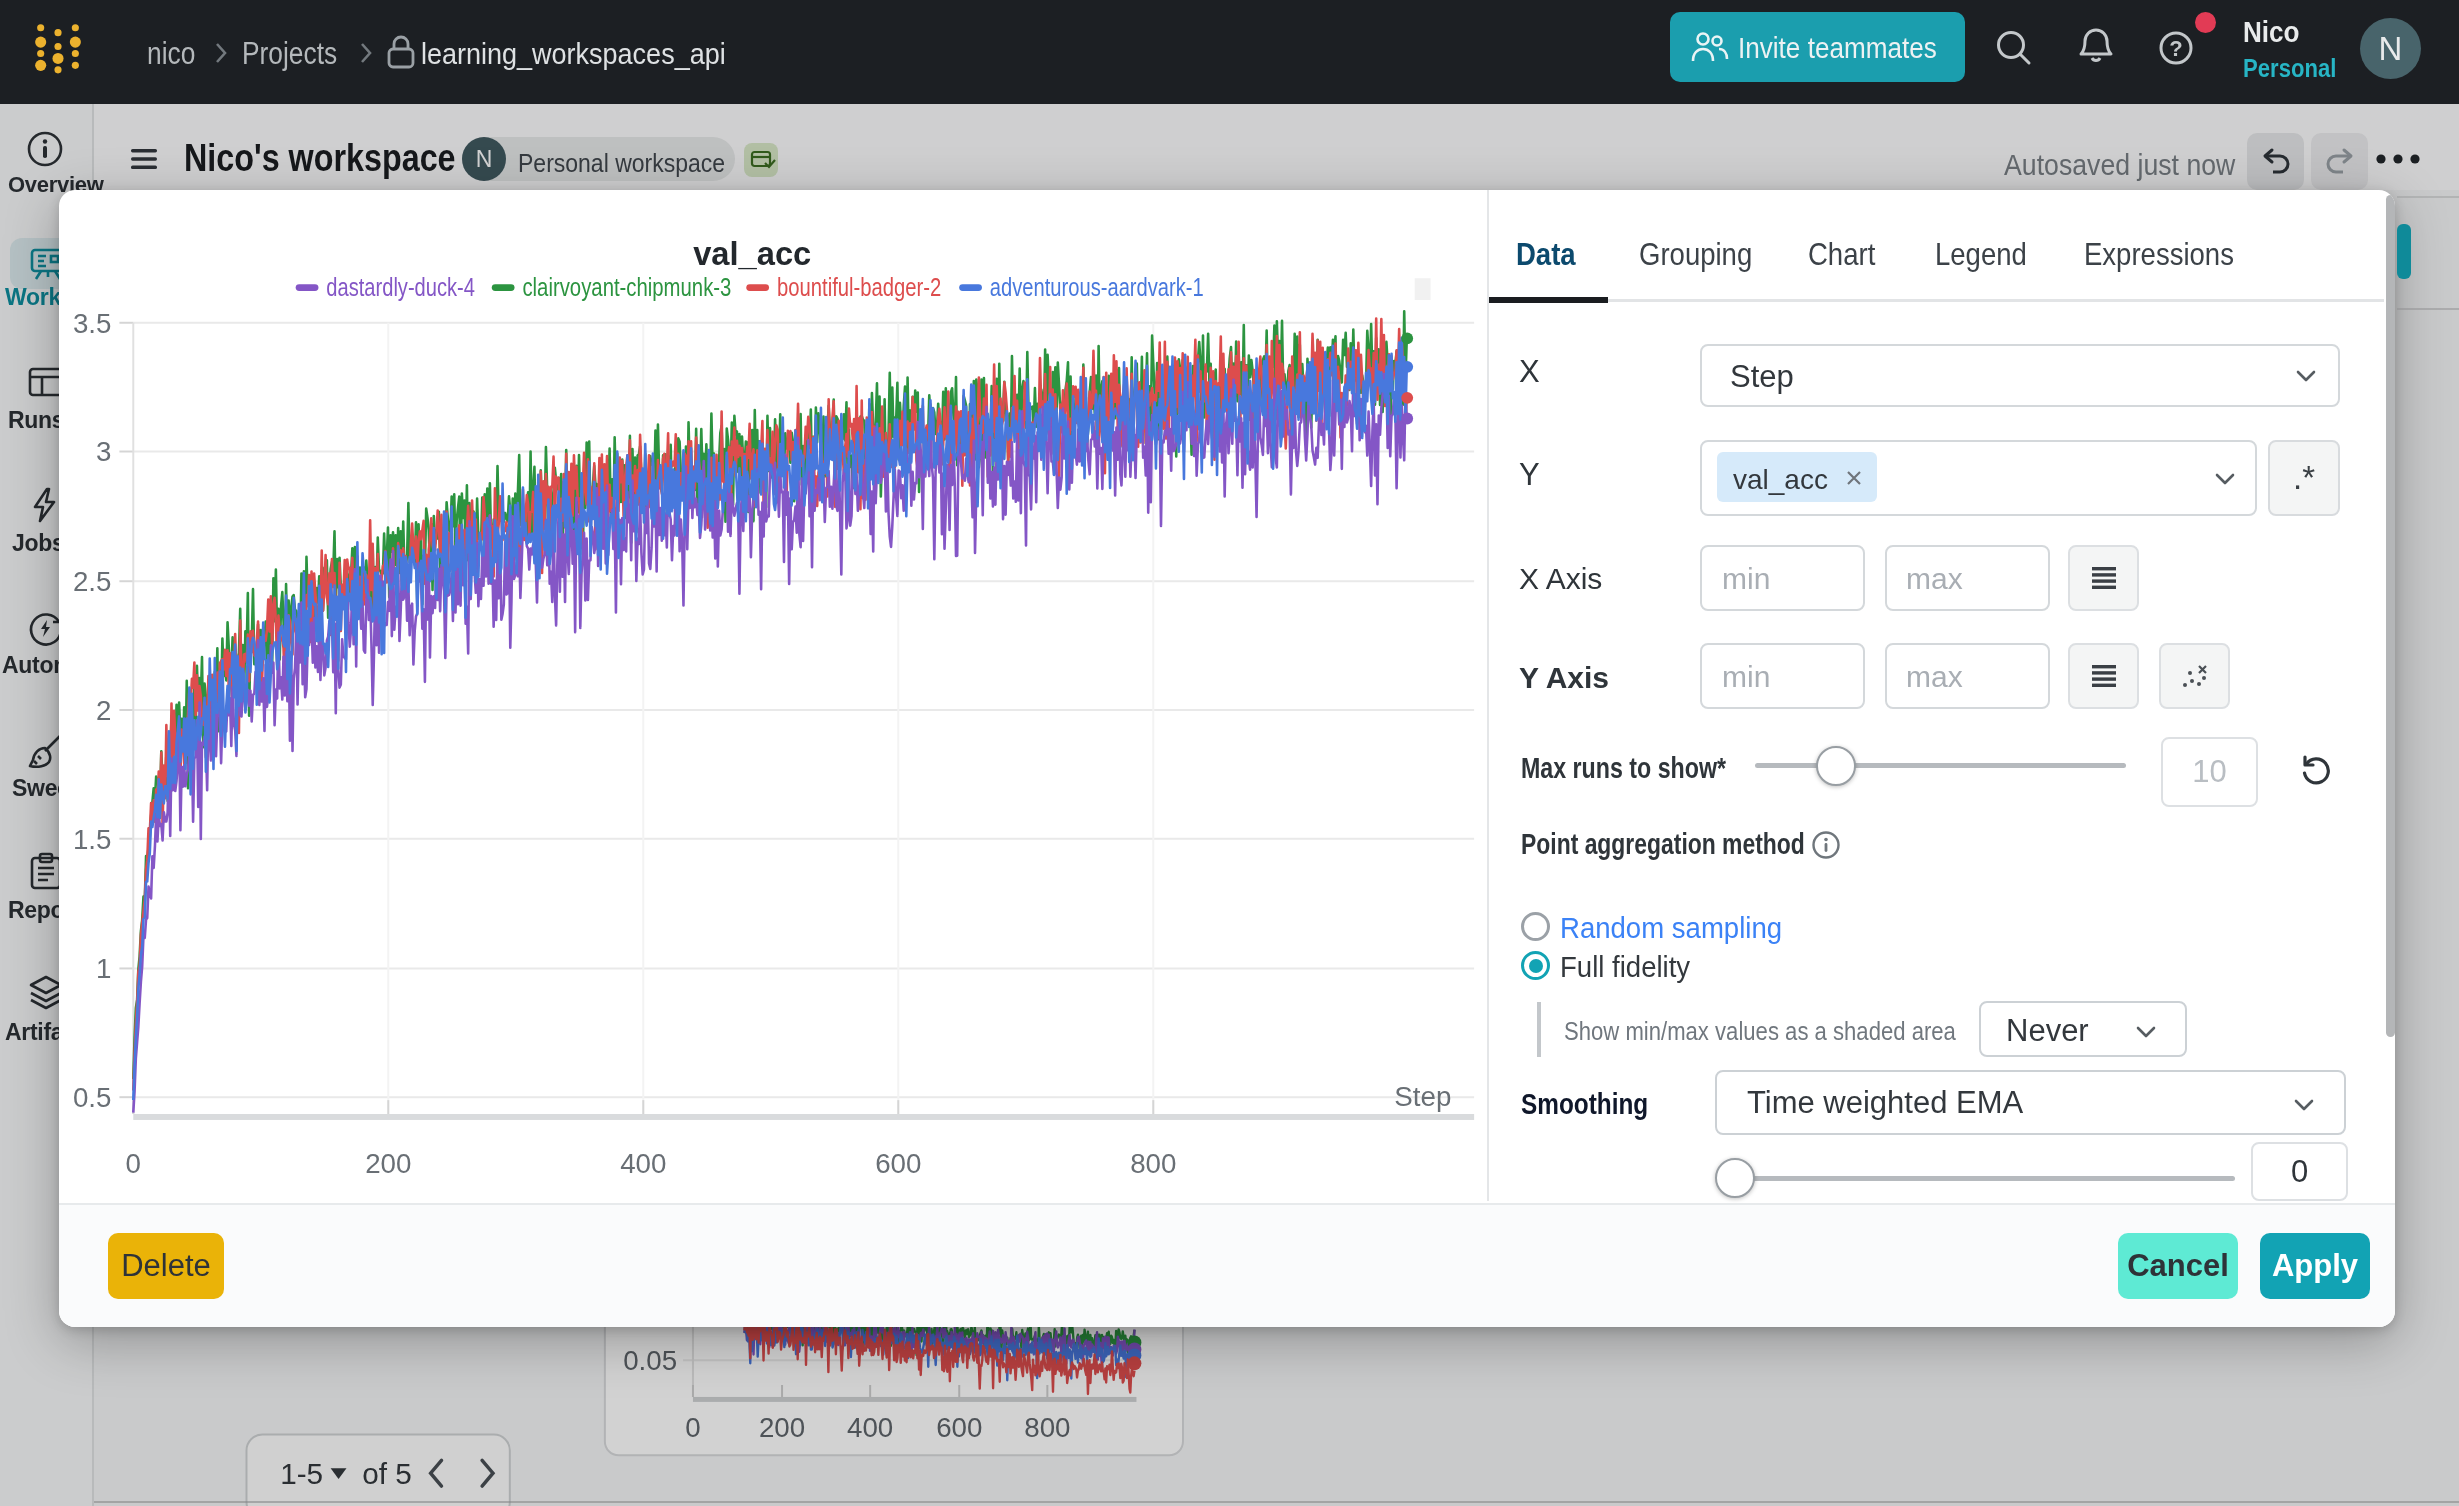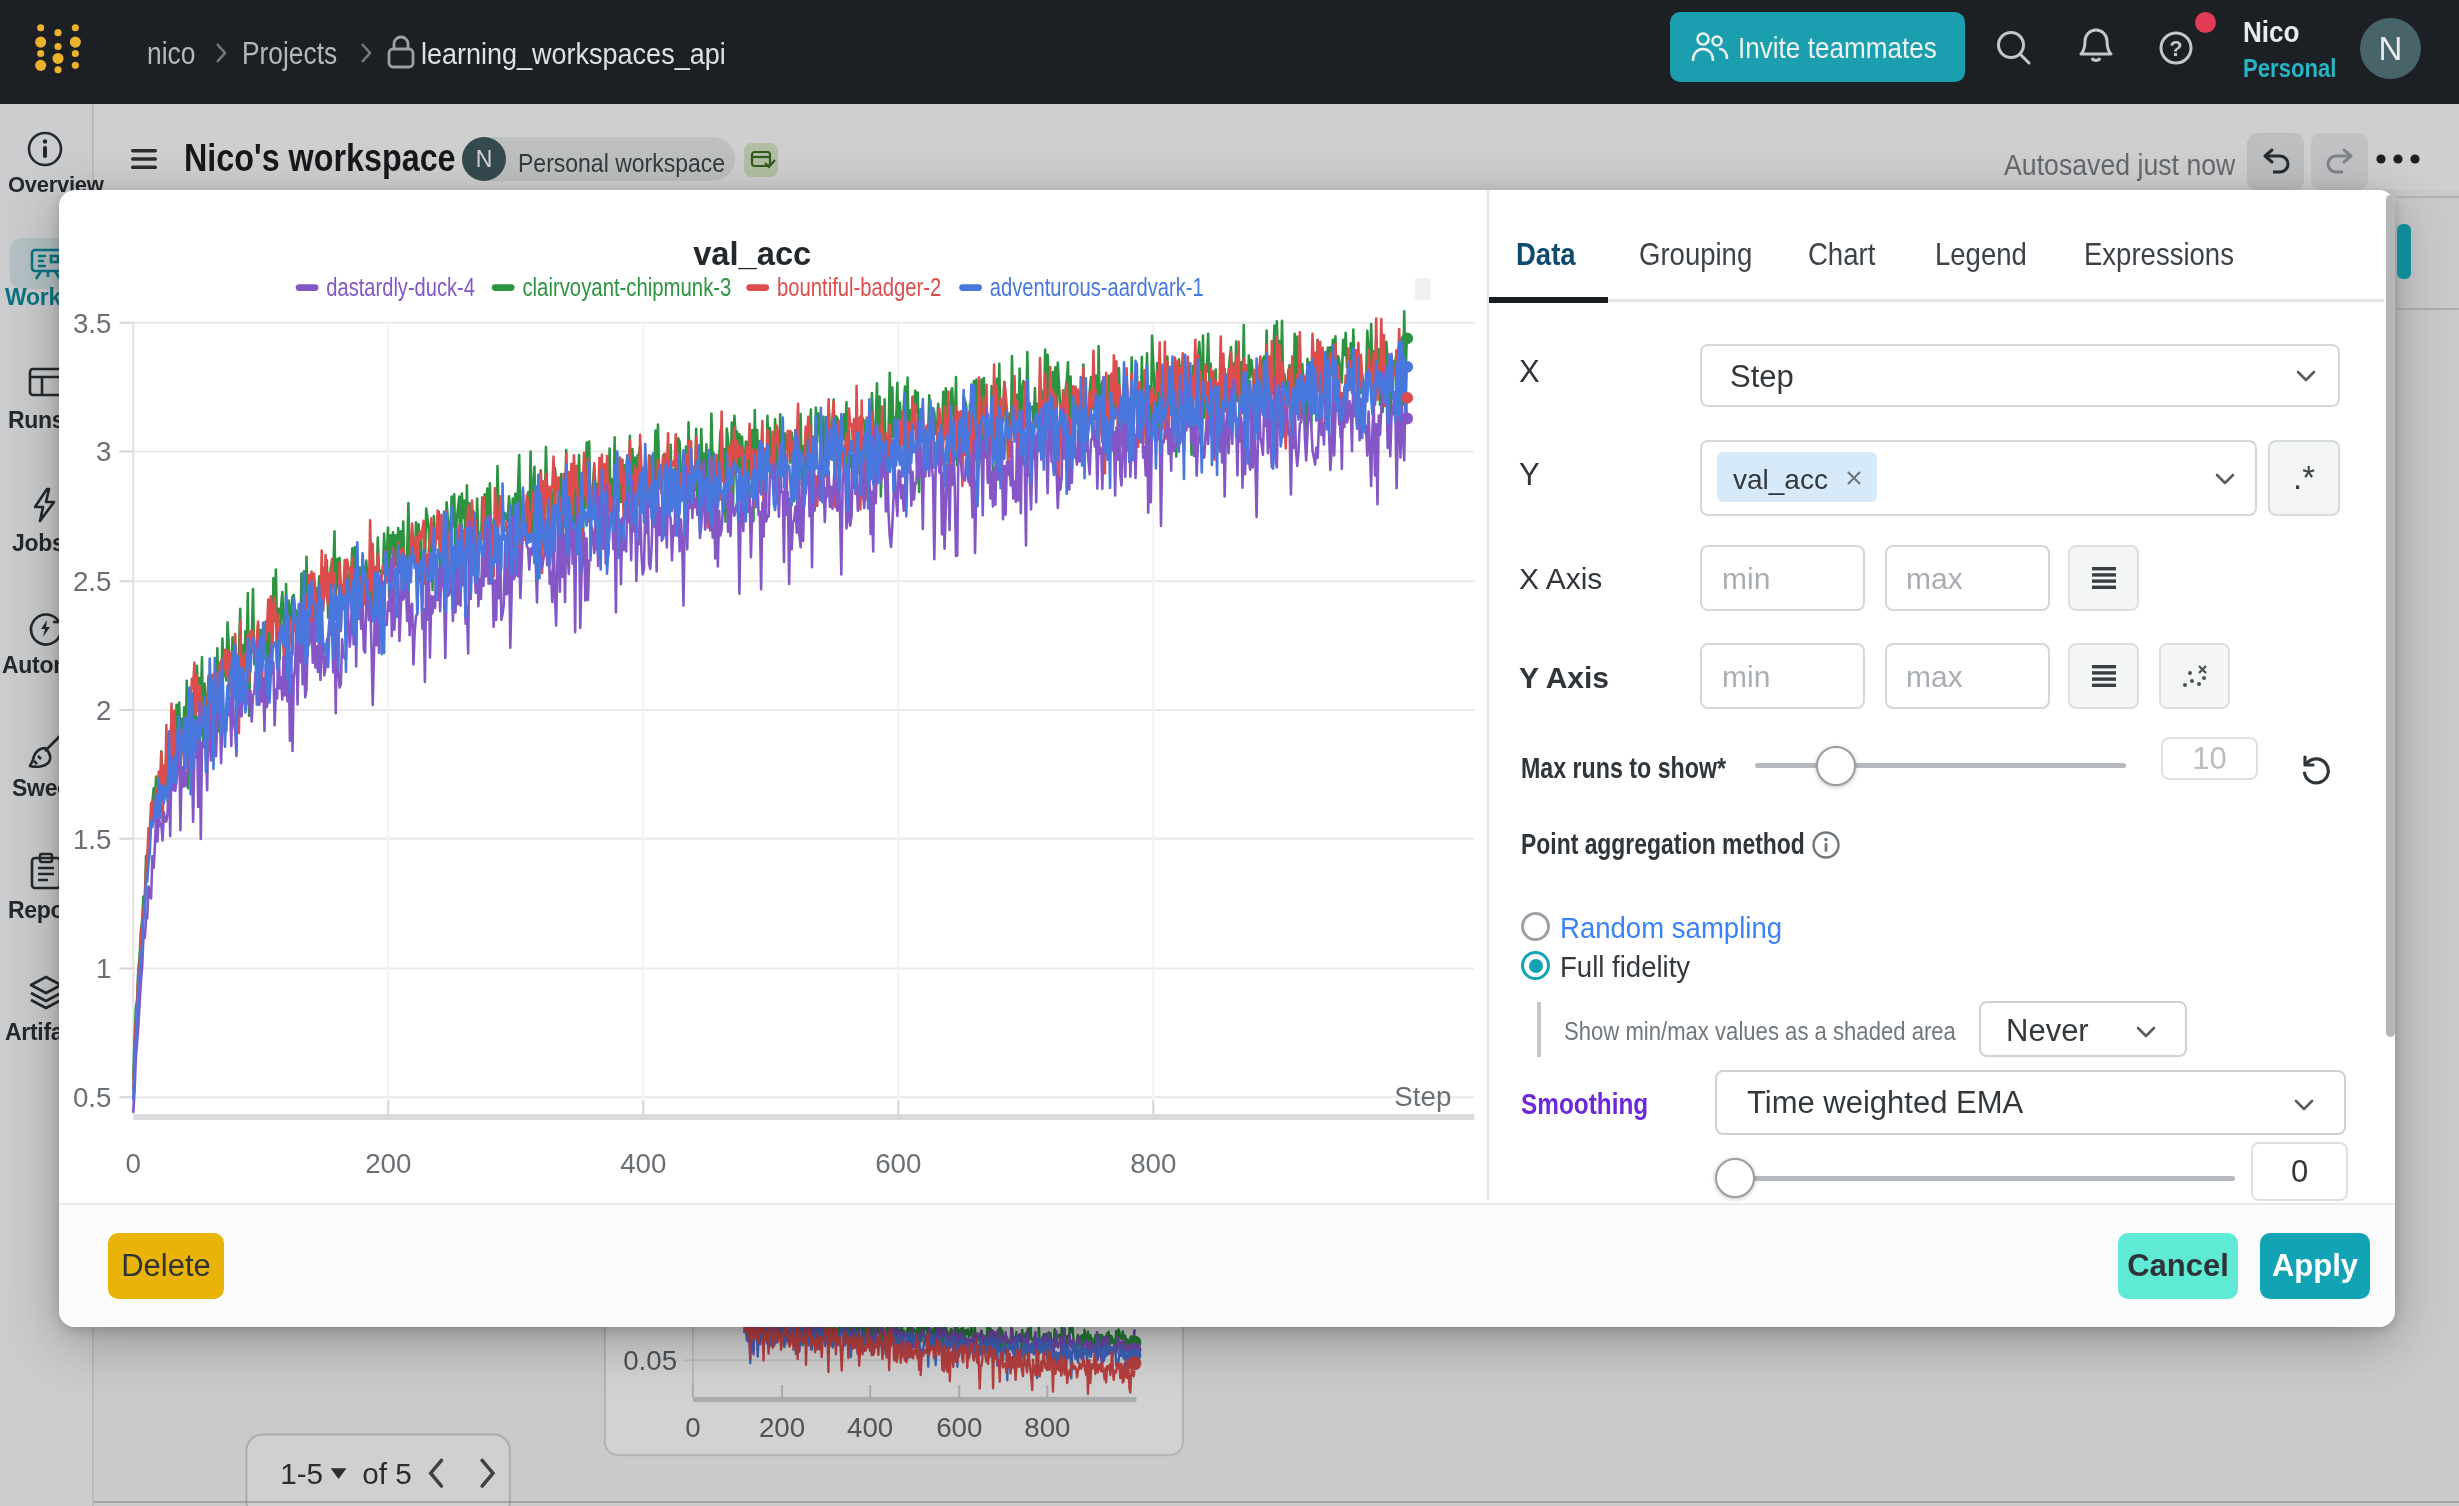--- a/index.html
+++ b/index.html
@@ -323,21 +323,21 @@
           <circle cx="19" cy="23" r="2"></circle>
           <circle cx="24" cy="17" r="2"></circle>
           <circle cx="10" cy="12" r="2"></circle>
         </g>
         <path d="M19 5 l7 7 M26 5 l-7 7" stroke="#4a5055" stroke-width="2.2"></path>
       </svg>
     </div>
 <div style="position:absolute;left:1462px;top:562px;font-size:29px;font-weight:bold;color:#2f353a"><span class="sx" style="transform:scaleX(0.80)">Max runs to show*</span></div>
 <div style="position:absolute;left:1696px;top:573px;width:371px;height:5px;background:#b6babe;border-radius:3px"></div>
 <div style="position:absolute;left:1757px;top:556px;width:40px;height:40px;background:#fff;border:2.5px solid #989ea3;border-radius:50%;box-shadow:0 1px 4px rgba(0,0,0,0.25)"></div>
-<div style="position:absolute;left:2102px;top:547px;width:97px;height:43px;border:2px solid #dde0e3;border-radius:8px;display:flex;align-items:center;justify-content:center;font-size:31px;color:#b9bec3">10</div>
+<div style="position:absolute;left:2102px;top:547px;width:97px;height:70px;border:2px solid #dde0e3;border-radius:8px;display:flex;align-items:center;justify-content:center;font-size:31px;color:#b9bec3">10</div>
 <svg style="position:absolute;left:2239px;top:559px;" width="36" height="36" viewBox="0 0 36 36">
       <path d="M7 8 v8 h8" fill="none" stroke="#2f353a" stroke-width="3.2" stroke-linecap="round" stroke-linejoin="round"></path>
       <path d="M8.5 15 a12 12 0 1 1 -2 9" fill="none" stroke="#2f353a" stroke-width="3.2" stroke-linecap="round"></path>
     </svg>
 <div style="position:absolute;left:1462px;top:638px;font-size:29px;font-weight:bold;color:#2f353a"><span class="sx" style="transform:scaleX(0.79)">Point aggregation method</span></div>
 <svg style="position:absolute;left:1752px;top:640px;" width="30" height="30" viewBox="0 0 30 30">
       <circle cx="15" cy="15" r="12.5" fill="none" stroke="#6f767c" stroke-width="2.4"></circle>
       <circle cx="15" cy="9.5" r="1.8" fill="#6f767c"></circle>
       <rect x="13.6" y="13" width="2.8" height="9" rx="1.4" fill="#6f767c"></rect>
     </svg>
@@ -346,21 +346,21 @@
 <div style="position:absolute;left:1462px;top:761px;width:29px;height:29px;border:3px solid #12a3b4;border-radius:50%"></div>
 <div style="position:absolute;left:1470px;top:769px;width:14px;height:14px;background:#12a3b4;border-radius:50%"></div>
 <div style="position:absolute;left:1501px;top:761px;font-size:29px;color:#33383d"><span class="sx" style="transform:scaleX(0.95)">Full fidelity</span></div>
 <div style="position:absolute;left:1478px;top:812px;width:4px;height:55px;background:#c3c7cb"></div>
 <div style="position:absolute;left:1505px;top:826px;font-size:26px;color:#70777e"><span class="sx" style="transform:scaleX(0.85)">Show min/max values as a shaded area</span></div>
 <div style="position:absolute;left:1920px;top:811px;width:208px;height:56px;border:2px solid #ccd1d5;border-radius:8px"></div>
 <div style="position:absolute;left:1947px;top:823px;font-size:31px;color:#33383d">Never</div>
 <div style="position:absolute;left:2077px;top:834px;"><svg width="20" height="12" viewBox="0 0 20 12">
         <path d="M2 2 l8 8 l8 -8" fill="none" stroke="#565c61" stroke-width="2.6" stroke-linecap="round" stroke-linejoin="round"></path>
       </svg></div>
-<div style="position:absolute;left:1462px;top:898px;font-size:29px;font-weight:bold;color:#6d28d9"><span class="sx" style="transform:scaleX(0.84)">Smoothing</span></div>
+<div style="position:absolute;left:1462px;top:898px;font-size:29px;font-weight:bold;color:#0f172a"><span class="sx" style="transform:scaleX(0.84)">Smoothing</span></div>
 <div style="position:absolute;left:1656px;top:880px;width:631px;height:65px;border:2px solid #ccd1d5;border-radius:8px"></div>
 <div style="position:absolute;left:1688px;top:895px;font-size:31px;color:#33383d">Time weighted EMA</div>
 <div style="position:absolute;left:2235px;top:907px;"><svg width="20" height="12" viewBox="0 0 20 12">
         <path d="M2 2 l8 8 l8 -8" fill="none" stroke="#565c61" stroke-width="2.6" stroke-linecap="round" stroke-linejoin="round"></path>
       </svg></div>
 <div style="position:absolute;left:1672px;top:986px;width:504px;height:5px;background:#b6babe;border-radius:3px"></div>
 <div style="position:absolute;left:1656px;top:968px;width:40px;height:40px;background:#fff;border:2.5px solid #989ea3;border-radius:50%;box-shadow:0 1px 4px rgba(0,0,0,0.25)"></div>
 <div style="position:absolute;left:2192px;top:952px;width:97px;height:59px;border:2px solid #dde0e3;border-radius:8px;display:flex;align-items:center;justify-content:center;font-size:31px;color:#2f353a;background:#fff">0</div>
 <div style="position:absolute;left:0px;top:1013px;width:2336px;height:124px;background:#fafbfc;border-top:2px solid #e7eaec"></div>
 <div style="position:absolute;left:49px;top:1043px;width:116px;height:66px;background:#eab308;border-radius:10px;display:flex;align-items:center;justify-content:center;font-size:31px;font-weight:400;color:#2e3338">Delete</div>

